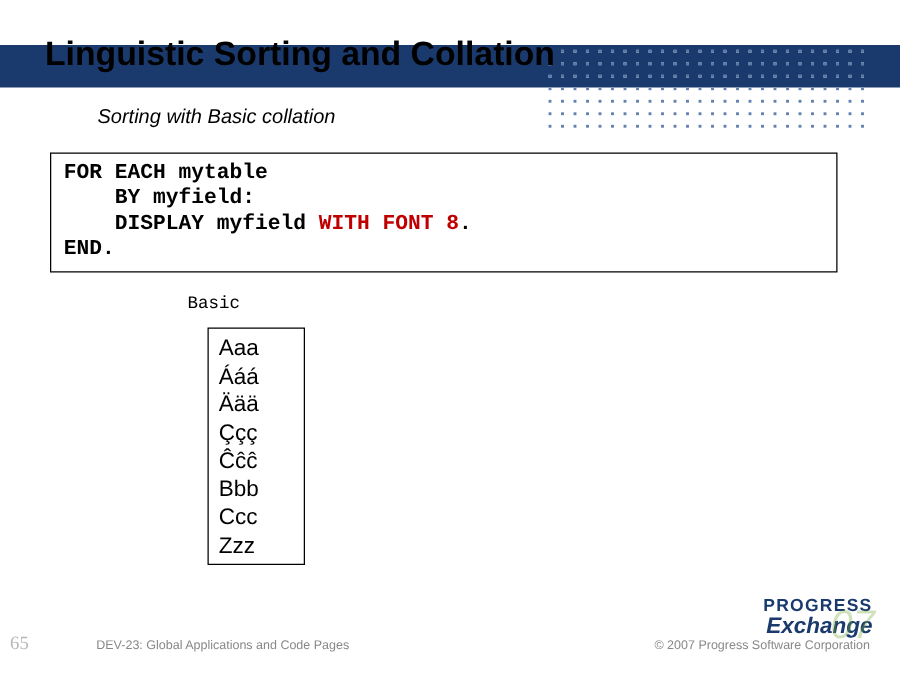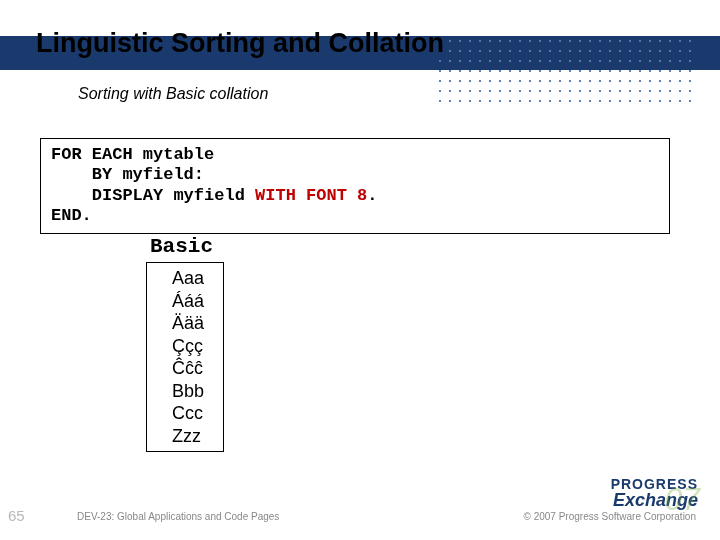--- a/index.html
+++ b/index.html
@@ -60,48 +60,48 @@
     top: 122px;
     left: 40px;
     width: 630px;
     border: 1.5px solid #000;
     padding: 6px 10px 6px 10px;
     font-family: "Courier New", monospace;
     font-size: 17px;
     font-weight: bold;
     line-height: 1.2;
     white-space: pre;
-    margin-top: 16px;
   }
   .code-highlight { color: #c00000; }
   .result-label {
     position: absolute;
     top: 235px;
     left: 150px;
     font-family: "Courier New", monospace;
-    font-size: 21px;
-    font-weight: bold;
+    font-size: 14px;
+    font-weight: normal;
   }
   .result-box {
     position: absolute;
     top: 262px;
-    left: 146px;
+    left: 166px;
     width: 78px;
     border: 1.5px solid #000;
-    padding: 4px 25px;
+    padding: 4px 8px;
     font-family: Arial, sans-serif;
     font-size: 18px;
     line-height: 1.25;
   }
   .slide-num {
     position: absolute;
     bottom: 16px;
     left: 8px;
     font-size: 15px;
     color: #b8b8b8;
+    font-family: Liberation Serif, serif;
   }
   .footer-left {
     position: absolute;
     bottom: 18px;
     left: 45px;
     font-size: 10px;
     color: #888;
     padding-left: 32px;
   }
   .footer-right {

